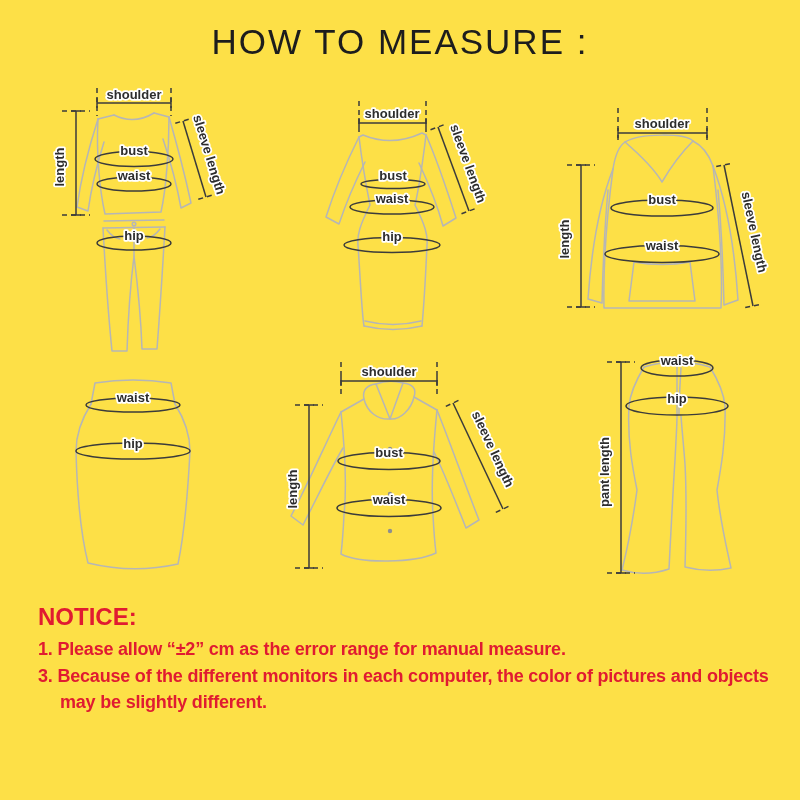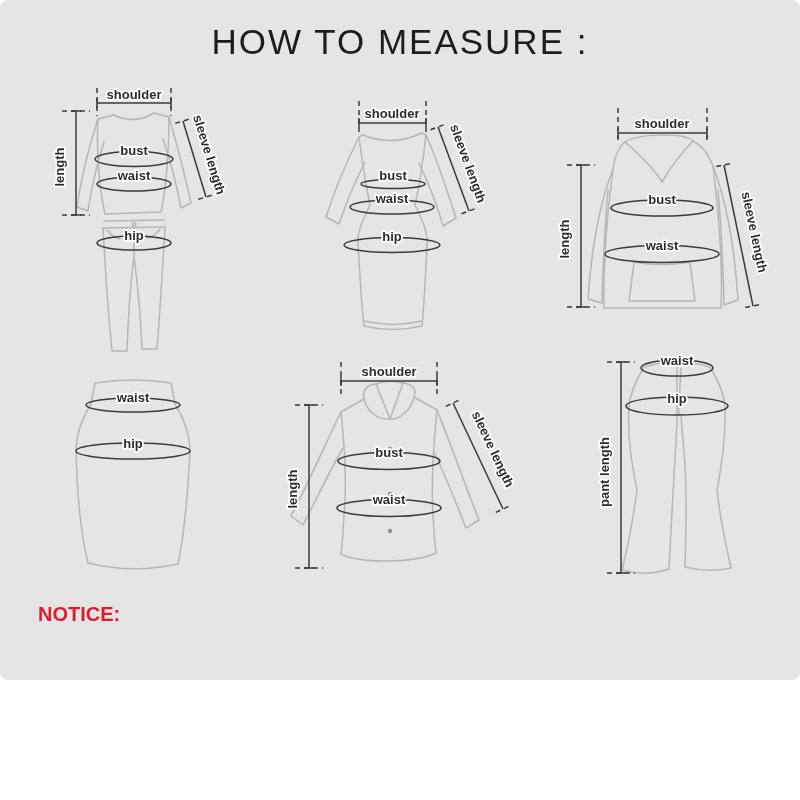--- a/index.html
+++ b/index.html
@@ -1,31 +1,31 @@
 <!DOCTYPE html>
 <html style="--notice-red: #e01b31; --outline-gray: #b6b6b6; --measure-dark: #3b3b3b; --label-dark: #2d2d2d;"><head>
 <meta charset="utf-8">
 <style>
   html,body{margin:0;padding:0;background:#fff;}
-  .page{position:relative;width:800px;height:680px;background:#e5e5e5;overflow:hidden;
-        font-family:"Liberation Sans",sans-serif;border-radius:8px;}
+  .page{position:relative;width:800px;height:800px;background:#fde047;overflow:hidden;
+        font-family:"Liberation Sans",sans-serif;}
   .title{position:absolute;top:22px;left:0;width:100%;text-align:center;
          font-size:35px;font-weight:400;letter-spacing:2px;color:#1d1d1d;}
   .panel{position:absolute;}
   
   .g{stroke:var(--outline-gray,#b6b6b6);fill:none;stroke-width:1.5;stroke-linecap:round;stroke-linejoin:round;}
   .m{stroke:var(--measure-dark,#3b3b3b);fill:none;stroke-width:1.5;}
   .md{stroke:var(--measure-dark,#3b3b3b);fill:none;stroke-width:1.5;stroke-dasharray:5 4;}
   .lbl{font-family:"Liberation Sans",sans-serif;font-size:13px;font-weight:bold;
        fill:var(--label-dark,#2d2d2d);text-anchor:middle;
        paint-order:stroke;stroke:#ffffff;stroke-width:3.5px;stroke-linejoin:round;}
   .btn{fill:#8f8f8f;stroke:none;}
   
   .notice{position:absolute;left:38px;top:603px;width:745px;color:var(--notice-red,#e01b31);}
-  .notice-heading{font-size:20px;font-weight:bold;margin:0 0 5px 0;}
+  .notice-heading{font-size:24px;font-weight:bold;margin:0 0 5px 0;}
   .notice-item{font-size:18px;font-weight:600;line-height:26px;letter-spacing:-0.2px;
                padding-left:22px;text-indent:-22px;margin:0 0 1px 0;}
 </style>
 </head>
 <body>
 
 <div class="page">
 
   <div class="title">HOW TO MEASURE :</div>
 
@@ -196,15 +196,17 @@
       <ellipse class="m" cx="112" cy="28" rx="36" ry="8"></ellipse>
       <ellipse class="m" cx="112" cy="66" rx="51" ry="9"></ellipse>
       <text class="lbl" x="44" y="132" transform="rotate(-90 44 132)">pant length</text>
       <text class="lbl" x="112" y="25">waist</text>
       <text class="lbl" x="112" y="63">hip</text>
     </g>
   </svg>
 
   <div class="notice">
     <div class="notice-heading">NOTICE:</div>
+    <div class="notice-item">1. Please allow “±2” cm as the error range for manual measure.</div>
+    <div class="notice-item">3. Because of the different monitors in each computer, the color of pictures and objects may be slightly different.</div>
   </div>
 
 </div>
 
 </body></html>

